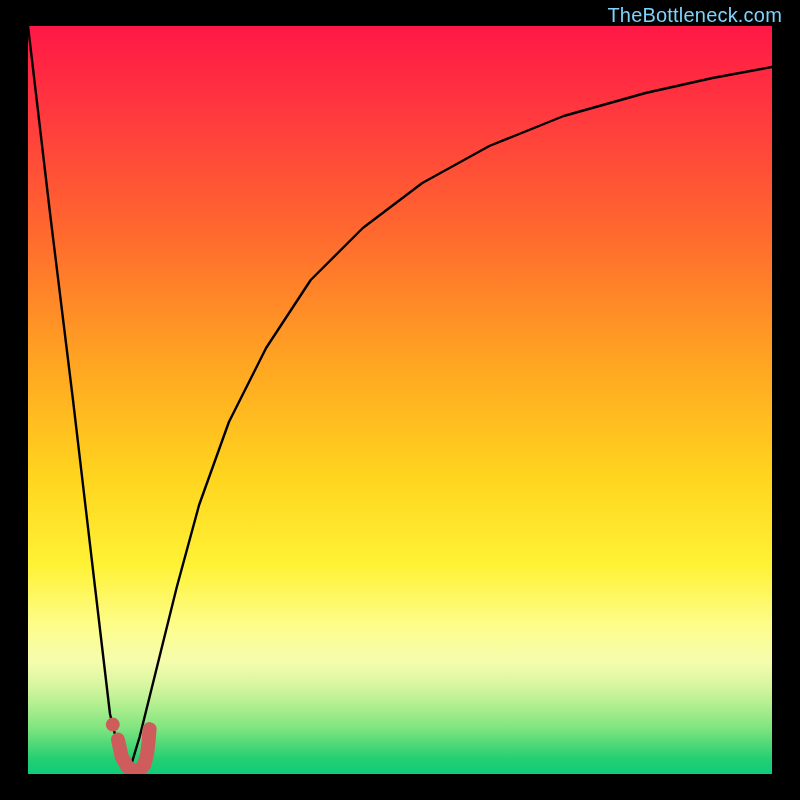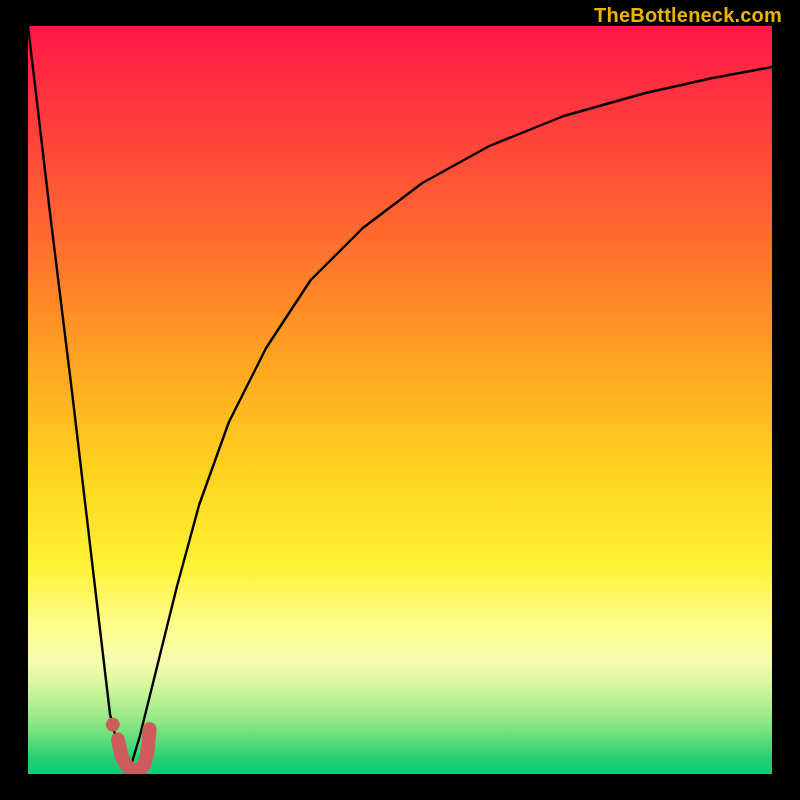--- a/index.html
+++ b/index.html
@@ -49,22 +49,22 @@
     left: 0;
     top: 0;
     width: 744px;
     height: 748px;
   }
   .watermark {
     position: absolute;
     top: 4px;
     right: 18px;
     font-size: 20px;
-    font-weight: 700;
-    color: #eab308;
+    font-weight: 400;
+    color: #7dd3fc;
     letter-spacing: 0.2px;
     user-select: none;
   }
 </style>
 </head>
 <body>
 
 <div class="frame">
 
   <div class="plot">

